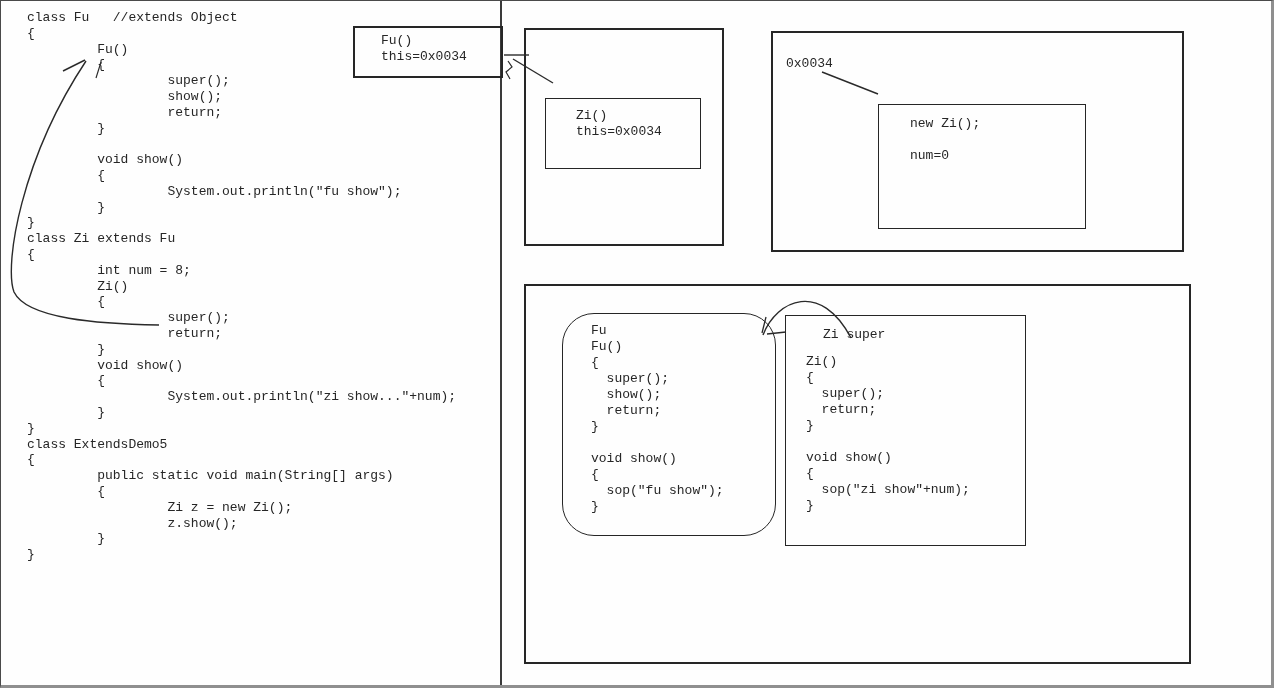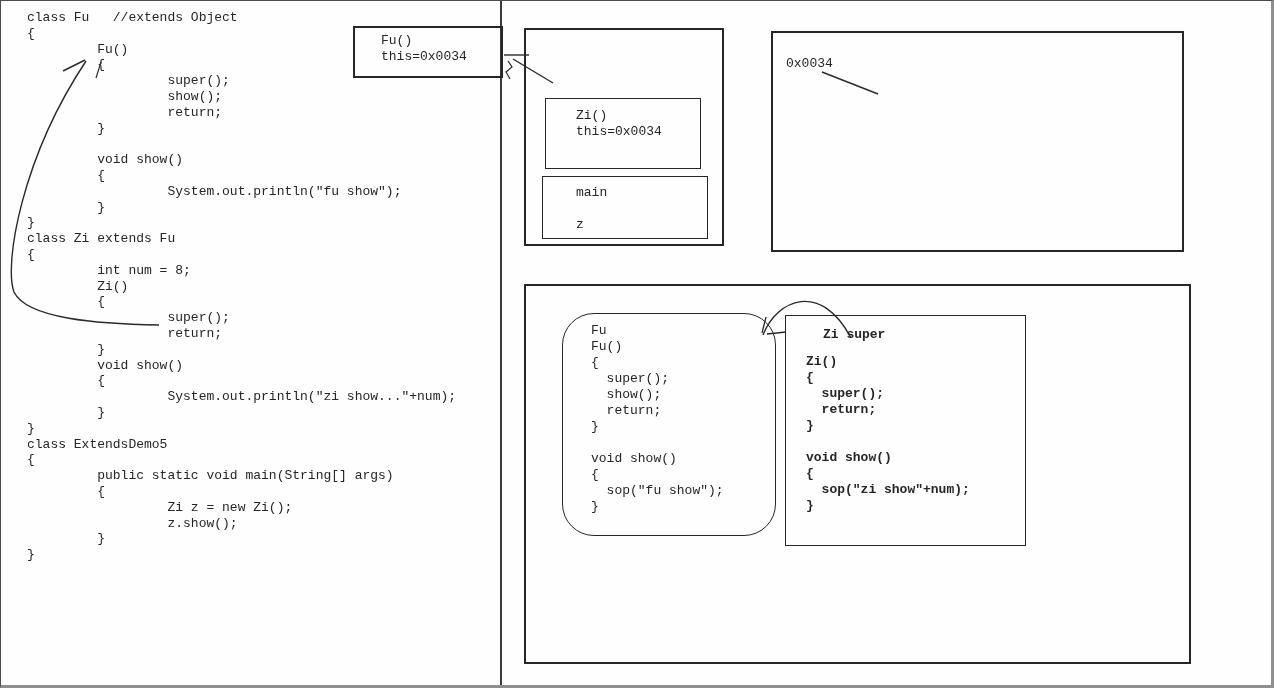--- a/index.html
+++ b/index.html
@@ -104,46 +104,47 @@
   <div class="box outer" style="left:352px; top:25px; width:150px; height:52px;">
     <pre class="code" style="padding:5px 0 0 26px;">Fu()
 this=0x0034</pre>
   </div>
 
   <div class="box outer" style="left:523px; top:27px; width:200px; height:218px;">
     <div class="box" style="left:19px; top:68px; width:156px; height:71px;">
       <pre class="code" style="padding:9px 0 0 30px;">Zi()
 this=0x0034</pre>
     </div>
-    <div class="box" style="left:16px; top:146px; width:166px; height:63px;">
-      <div class="label" style="left:33px; top:8px;">main</div>
-      <div class="label" style="left:33px; top:40px;">z</div>
-    </div>
   </div>
 
   <div class="box outer" style="left:770px; top:30px; width:413px; height:221px;">
     <div class="label" style="left:13px; top:23px;">0x0034</div>
+    <div class="box" style="left:105px; top:71px; width:208px; height:125px;">
+      <pre class="code" style="padding:11px 0 0 31px;">new Zi();
+
+num=0</pre>
+    </div>
   </div>
 
   <div class="box outer" style="left:523px; top:283px; width:667px; height:380px;">
     <div class="box" style="left:36px; top:27px; width:214px; height:223px;border-radius:32px;">
       <pre class="code" style="padding:9px 0 0 28px; line-height:16px;">Fu
 Fu()
 {
   super();
   show();
   return;
 }
 
 void show()
 {
   sop(″fu show″);
 }</pre>
     </div>
-    <div class="box" style="left:259px; top:29px; width:241px; height:231px;font-weight:bold;">
+    <div class="box" style="left:259px; top:29px; width:241px; height:231px;">
       <div class="label" style="left:37px; top:11px;">Zi super</div>
       <pre class="code" style="padding:0; position:absolute; left:20px; top:38px; line-height:16px;">Zi()
 {
   super();
   return;
 }
 
 void show()
 {
   sop(″zi show″+num);

